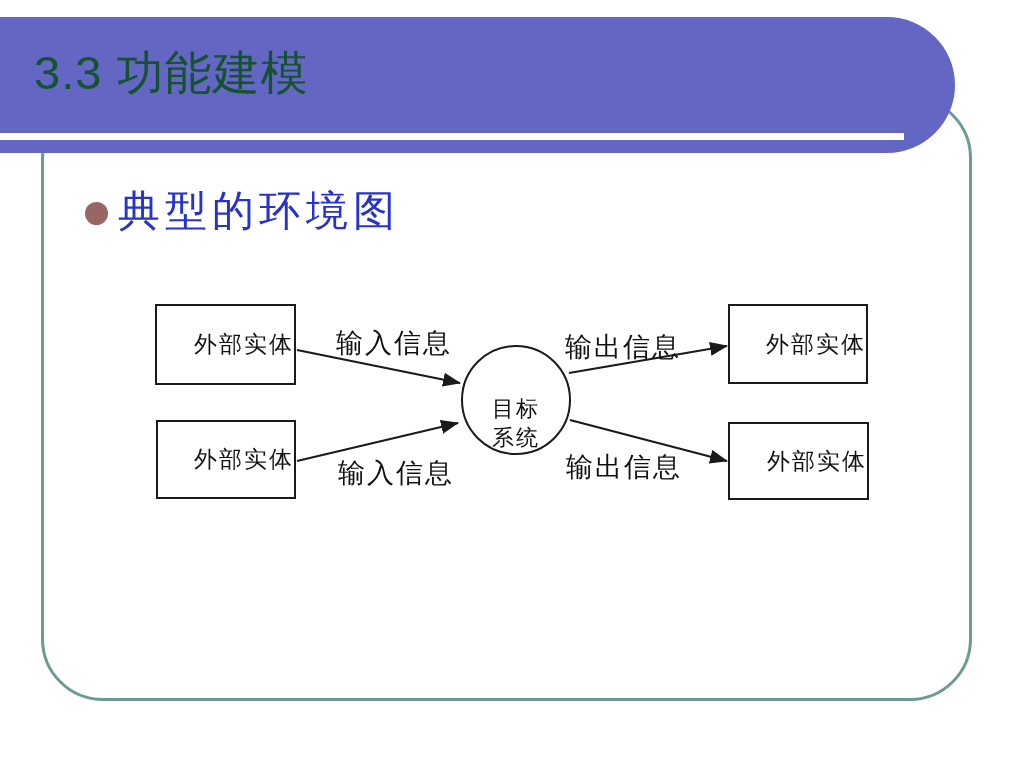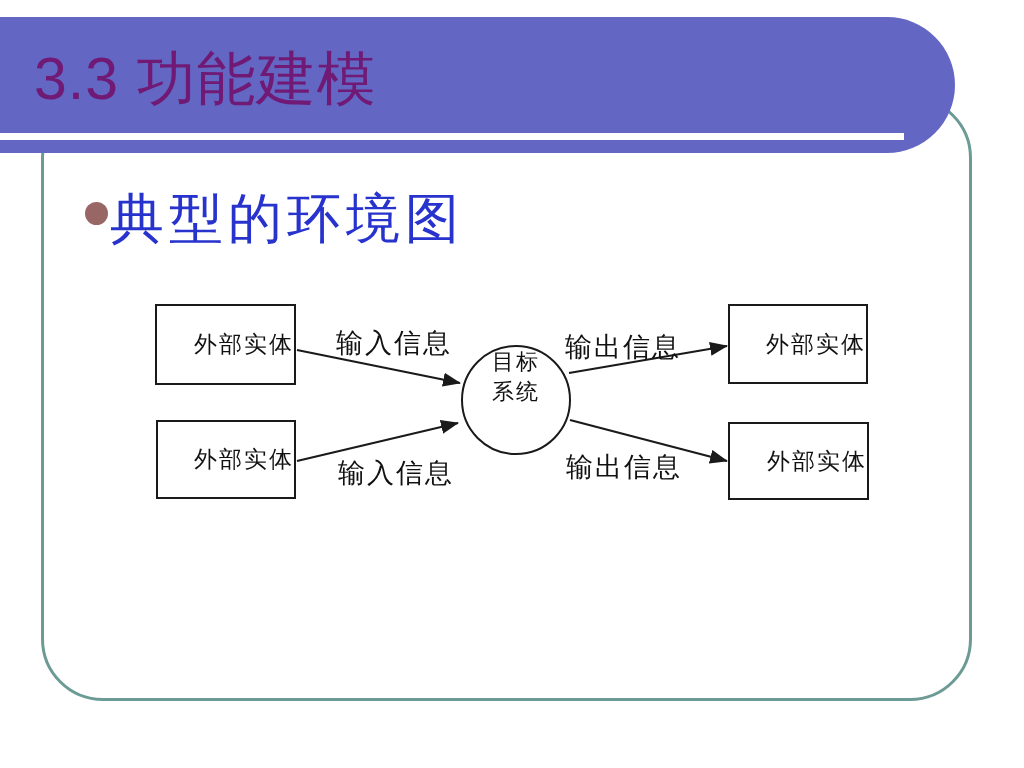--- a/index.html
+++ b/index.html
@@ -37,41 +37,41 @@
     position: absolute;
     left: 0; top: 133px;
     width: 904px; height: 7px;
     background: #ffffff;
     z-index: 4;
   }
   .slide-title {
     position: absolute;
     left: 34px; top: 46px;
     font-family: "Liberation Sans", sans-serif;
-    font-size: 59px;
+    font-size: 47px;
     line-height: 1.15;
-    color: #701a75;
+    color: #14532d;
     letter-spacing: 1px;
     white-space: nowrap;
     z-index: 5;
   }
 
   
   .bullet-dot {
     position: absolute;
     left: 85px; top: 202px;
     width: 23px; height: 23px;
     border-radius: 50%;
     background: var(--bullet-dot, #996666);
     z-index: 2;
   }
   .bullet-text {
     position: absolute;
-    left: 110px; top: 183px;
-    font-size: 54px;
+    left: 118px; top: 183px;
+    font-size: 42px;
     letter-spacing: 5px;
     color: var(--bullet-text-blue, #2733CC);
     white-space: nowrap;
     z-index: 2;
   }
 
   
   .entity-box {
     position: absolute;
     box-sizing: border-box;
@@ -95,21 +95,21 @@
     position: absolute;
     left: 461px; top: 345px;
     width: 110px; height: 110px;
     box-sizing: border-box;
     border: 2px solid var(--diagram-stroke, #1A1A1A);
     border-radius: 50%;
     background: #ffffff;
     display: flex;
     flex-direction: column;
     align-items: center;
-    justify-content: flex-start;
+    justify-content: flex-end;
     font-size: 22px;
     line-height: 1.35;
     letter-spacing: 2px;
     color: #111111;
     z-index: 2;
   }
 
   .flow-label {
     position: absolute;
     transform: translateX(-50%);

